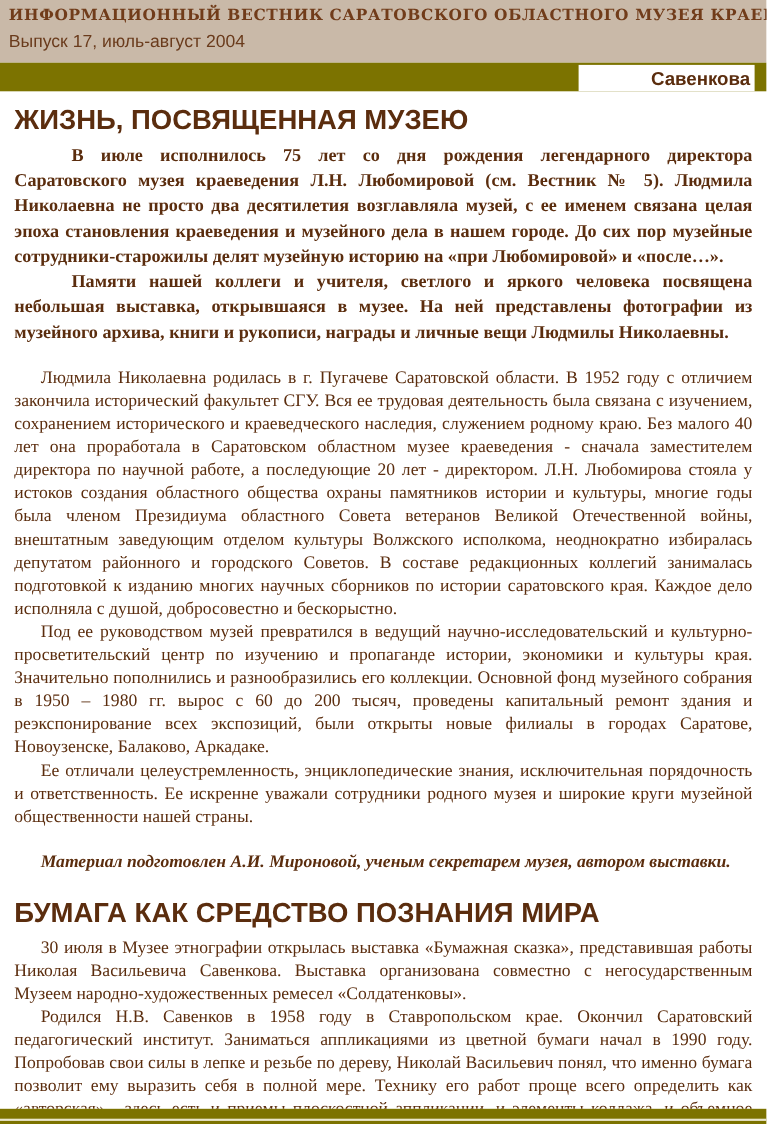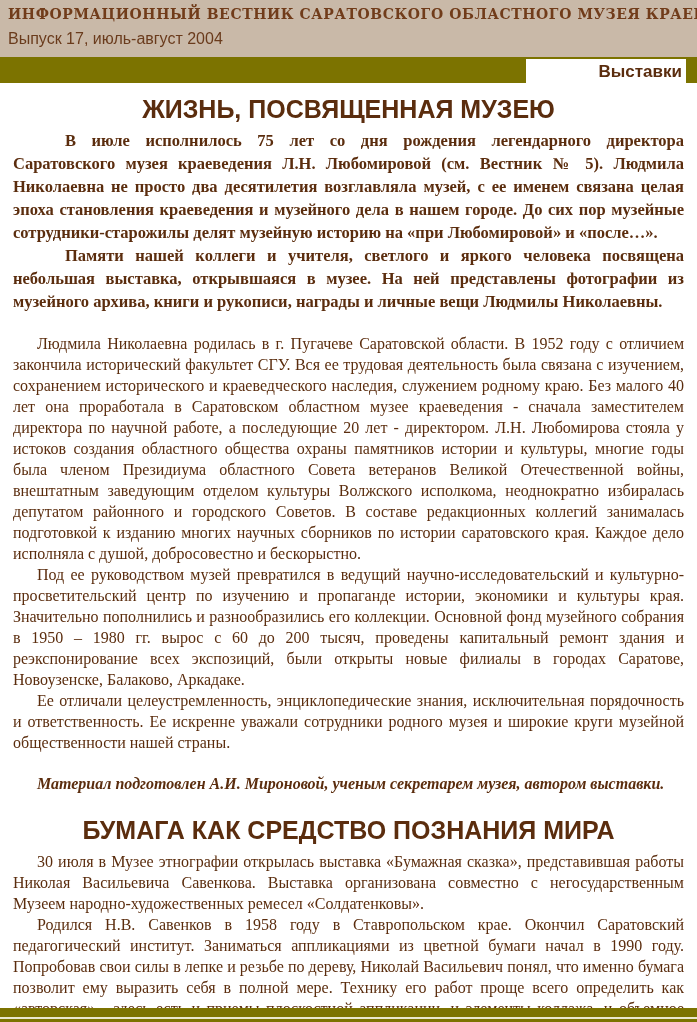--- a/index.html
+++ b/index.html
@@ -66,21 +66,21 @@
     height: 925px;
     background: #ffffff;
     padding: 2px 5px 0 5px;
     color: #5b2d0e;
     overflow: hidden;
   }
   .article-title {
     font-family: "Liberation Sans", sans-serif;
     font-weight: bold;
     font-size: 25px;
-    text-align: center;
+    text-align: left;
     color: #5b2d0e;
     margin: 10px 0 5px 0;
   }
   .article-title.second { margin-top: 22px; }
   .intro p {
     font-weight: bold;
     font-size: 16.5px;
     line-height: 23px;
     text-align: justify;
     text-indent: 52px;
@@ -124,21 +124,21 @@
 
   <div class="masthead">
     <div class="masthead-row">
       <div class="masthead-title">ИНФОРМАЦИОННЫЙ ВЕСТНИК САРАТОВСКОГО ОБЛАСТНОГО МУЗЕЯ КРАЕВЕДЕНИЯ</div>
 
     </div>
     <div class="issue-label">Выпуск 17, июль-август 2004</div>
   </div>
 
   <div class="tabbar">
-    <div class="tab">Выставки</div>
+    <div class="tab">Савенкова</div>
   </div>
 
   <div class="content">
 
     <div>
       <h1 class="article-title">ЖИЗНЬ, ПОСВЯЩЕННАЯ МУЗЕЮ</h1>
 
       <div class="intro">
         <p>В июле исполнилось 75 лет со дня рождения легендарного директора  Саратовского музея краеведения Л.Н. Любомировой (см. Вестник № 5). Людмила Николаевна не просто два десятилетия возглавляла музей, с ее именем связана целая эпоха становления краеведения и музейного дела в нашем городе. До сих пор музейные сотрудники-старожилы делят музейную историю на «при Любомировой» и «после…».</p>
         <p>Памяти нашей коллеги и учителя, светлого и яркого  человека посвящена небольшая выставка, открывшаяся в музее. На ней представлены фотографии из музейного архива, книги и рукописи, награды и личные вещи Людмилы Николаевны.</p>

